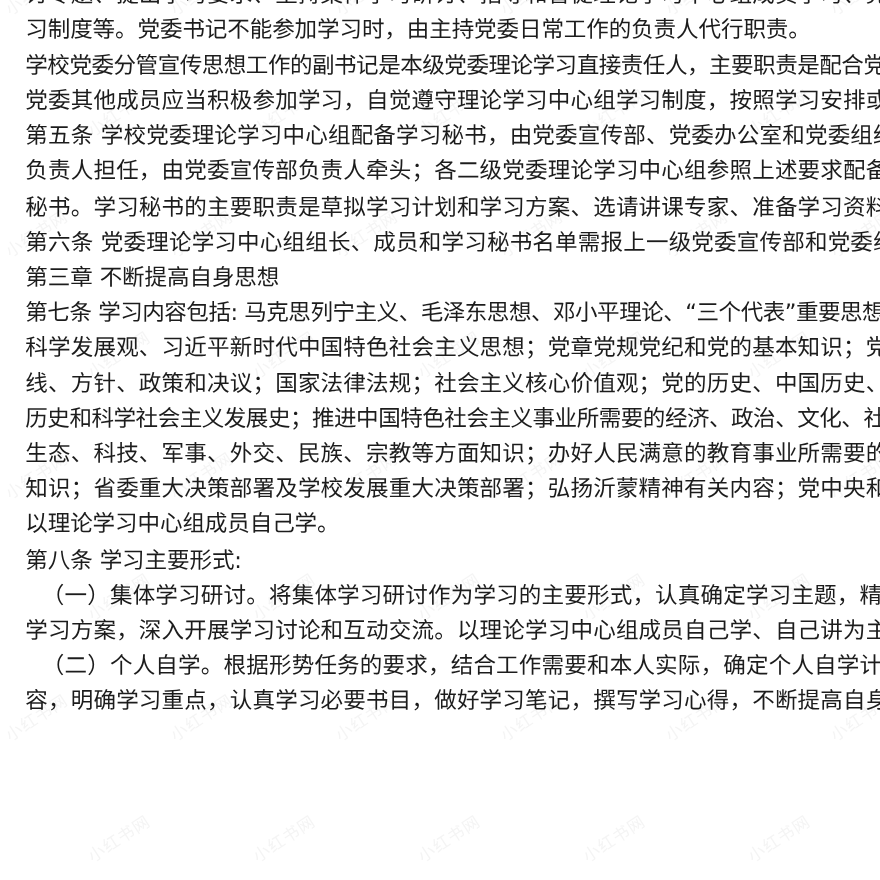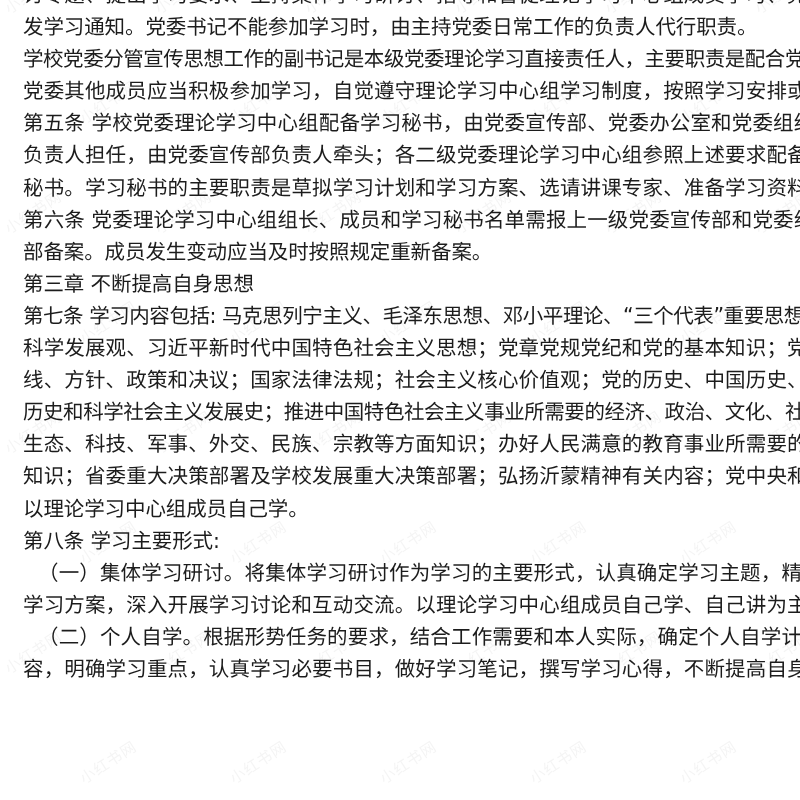--- a/index.html
+++ b/index.html
@@ -127,28 +127,27 @@
       <div class="watermark-tile" style="left: 750px; top: 660px;">小红书网</div>
       <div class="watermark-tile" style="left: 75px; top: 770px;">小红书网</div>
       <div class="watermark-tile" style="left: 225px; top: 770px;">小红书网</div>
       <div class="watermark-tile" style="left: 375px; top: 770px;">小红书网</div>
       <div class="watermark-tile" style="left: 525px; top: 770px;">小红书网</div>
       <div class="watermark-tile" style="left: 675px; top: 770px;">小红书网</div>
     </div>
 
   <div class="doc-body">
       <div class="doc-line full">讨专题、提出学习要求、主持集体学习研讨、指导和督促理论学习中心组成员学习、完善学</div>
-      <div class="doc-line">发学习通知。党委书记不能参加学习时，由主持党委日常工作的负责人代行职责。</div>
+      <div class="doc-line">习制度等。党委书记不能参加学习时，由主持党委日常工作的负责人代行职责。</div>
       <div class="doc-line tight">学校党委分管宣传思想工作的副书记是本级党委理论学习直接责任人，主要职责是配合党委</div>
       <div class="doc-line full">党委其他成员应当积极参加学习，自觉遵守理论学习中心组学习制度，按照学习安排或者受</div>
       <div class="doc-line full">第五条 学校党委理论学习中心组配备学习秘书，由党委宣传部、党委办公室和党委组织部</div>
       <div class="doc-line full">负责人担任，由党委宣传部负责人牵头；各二级党委理论学习中心组参照上述要求配备学习</div>
       <div class="doc-line full">秘书。学习秘书的主要职责是草拟学习计划和学习方案、选请讲课专家、准备学习资料、印</div>
       <div class="doc-line full">第六条 党委理论学习中心组组长、成员和学习秘书名单需报上一级党委宣传部和党委组织</div>
-      <div class="doc-line">部备案。成员发生变动应当及时按照规定重新备案。</div>
       <div class="doc-line">第三章 不断提高自身思想</div>
       <div class="doc-line tight">第七条 学习内容包括: 马克思列宁主义、毛泽东思想、邓小平理论、“三个代表”重要思想、</div>
       <div class="doc-line full">科学发展观、习近平新时代中国特色社会主义思想；党章党规党纪和党的基本知识；党的路</div>
       <div class="doc-line full">线、方针、政策和决议；国家法律法规；社会主义核心价值观；党的历史、中国历史、世界</div>
       <div class="doc-line tight">历史和科学社会主义发展史；推进中国特色社会主义事业所需要的经济、政治、文化、社会、</div>
       <div class="doc-line full">生态、科技、军事、外交、民族、宗教等方面知识；办好人民满意的教育事业所需要的理论</div>
       <div class="doc-line full">知识；省委重大决策部署及学校发展重大决策部署；弘扬沂蒙精神有关内容；党中央和上级</div>
       <div class="doc-line">以理论学习中心组成员自己学。</div>
       <div class="doc-line">第八条 学习主要形式:</div>
       <div class="doc-line indent full">（一）集体学习研讨。将集体学习研讨作为学习的主要形式，认真确定学习主题，精心设计</div>

